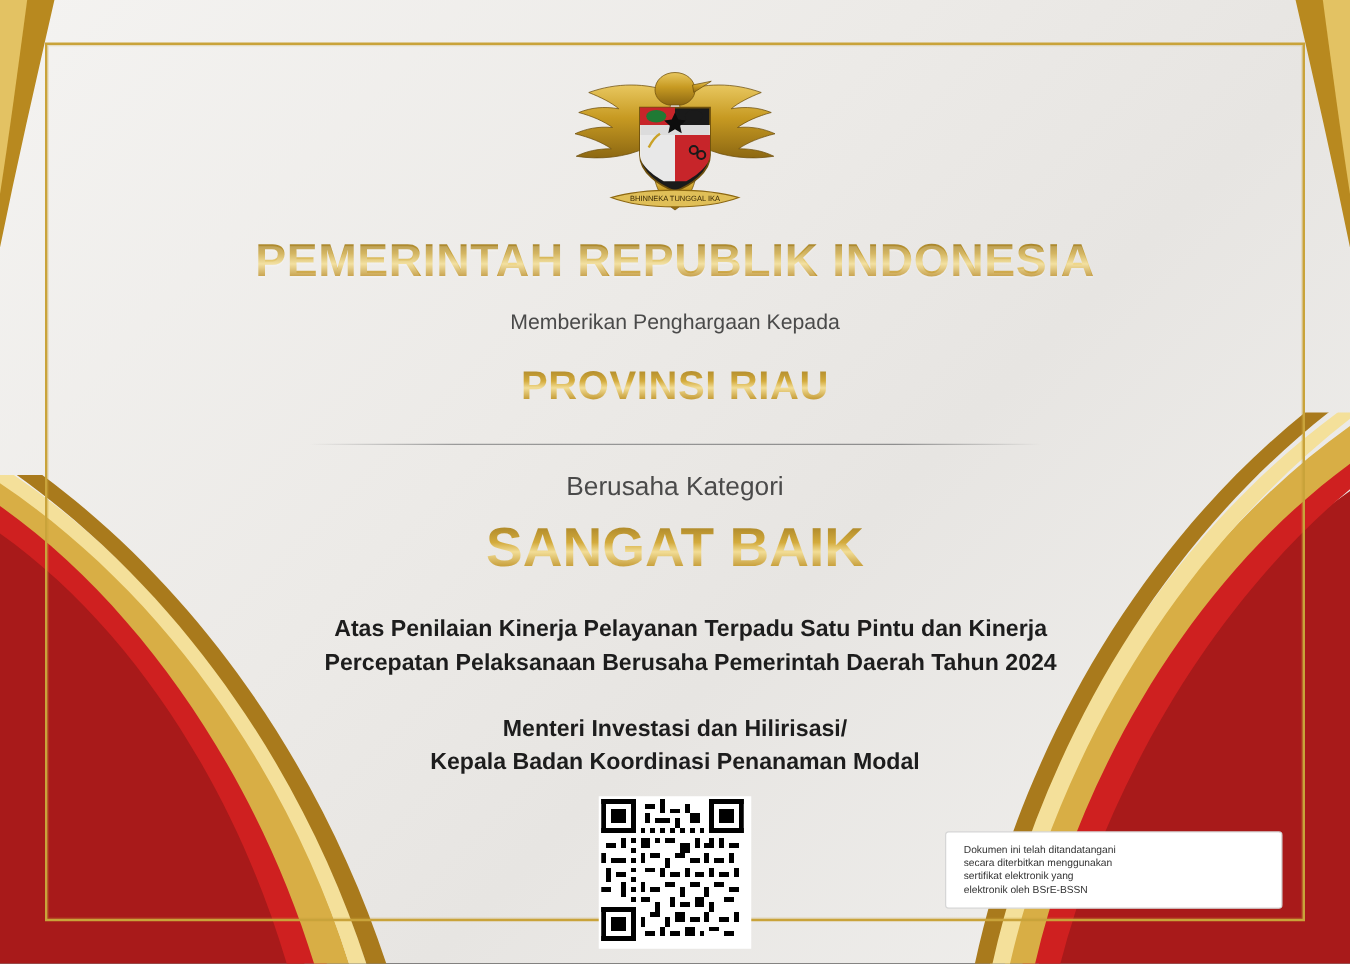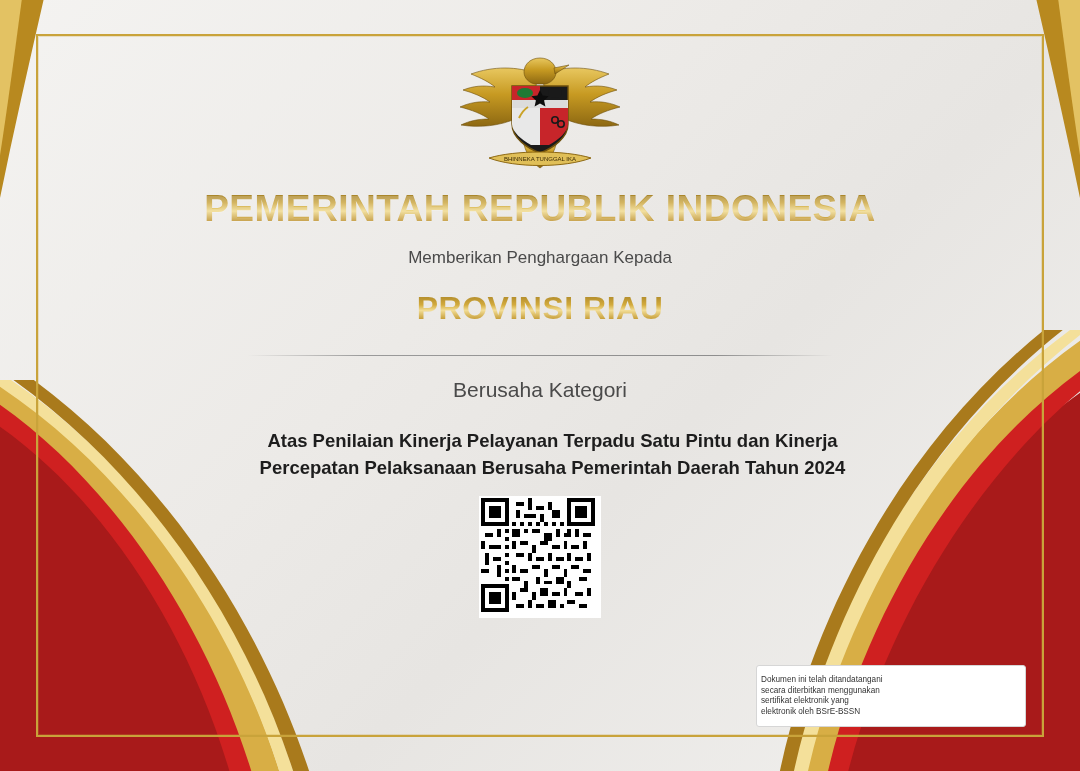--- a/index.html
+++ b/index.html
@@ -149,21 +149,21 @@
     position: absolute;
     right: 54px;
     bottom: 44px;
     width: 270px;
     height: 62px;
     background: #ffffff;
     border: 1px solid #d6d6d6;
     border-radius: 3px;
     display: flex;
     align-items: center;
-    padding: 4px 4px;
+    padding: 4px 14px;
     box-sizing: border-box;
     z-index: 6;
   }
   .bsre-text {
     font-size: 8.2px;
     line-height: 1.28;
     color: #333;
     text-align: left;
     width: 150px;
     font-family: "Liberation Sans", sans-serif;
@@ -275,26 +275,31 @@
     <div class="title">PEMERINTAH REPUBLIK INDONESIA</div>
 
     <div class="subtitle">Memberikan Penghargaan Kepada</div>
 
     <div class="recipient">PROVINSI RIAU</div>
 
     <div class="divider"></div>
 
     <div class="category-label">Berusaha Kategori</div>
 
+    <div class="category-value">SANGAT BAIK</div>
 
     <div class="reason">
       <div>Atas Penilaian Kinerja Pelayanan Terpadu Satu Pintu dan Kinerja</div>
       <div>Percepatan Pelaksanaan Berusaha Pemerintah Daerah Tahun 2024</div>
     </div>
 
+    <div class="signer-role">
+      <div>Menteri Investasi dan Hilirisasi/</div>
+      <div>Kepala Badan Koordinasi Penanaman Modal</div>
+    </div>
 
     <div class="qr-wrap">
       <svg viewBox="0 0 29 29" width="114" height="114" shape-rendering="crispEdges">
         <rect width="29" height="29" fill="#fff"></rect>
         <g fill="#000">
 
           <rect x="0" y="0" width="7" height="1"></rect>
             <rect x="0" y="6" width="7" height="1"></rect>
           <rect x="0" y="0" width="1" height="7"></rect>
             <rect x="6" y="0" width="1" height="7"></rect>

